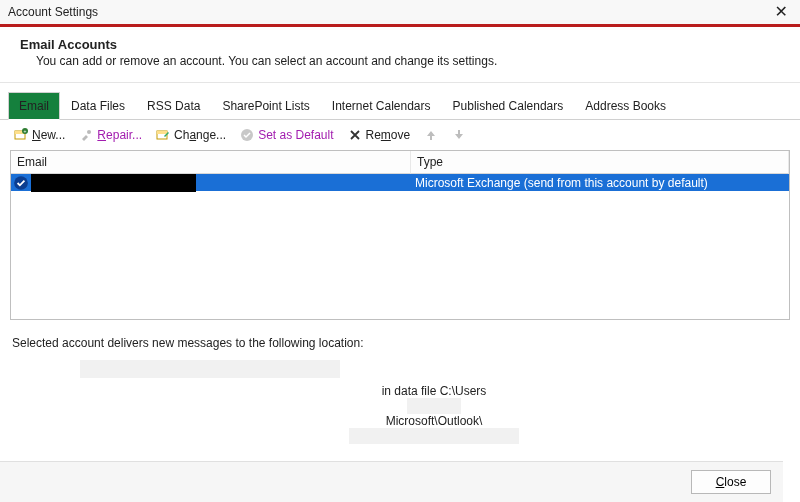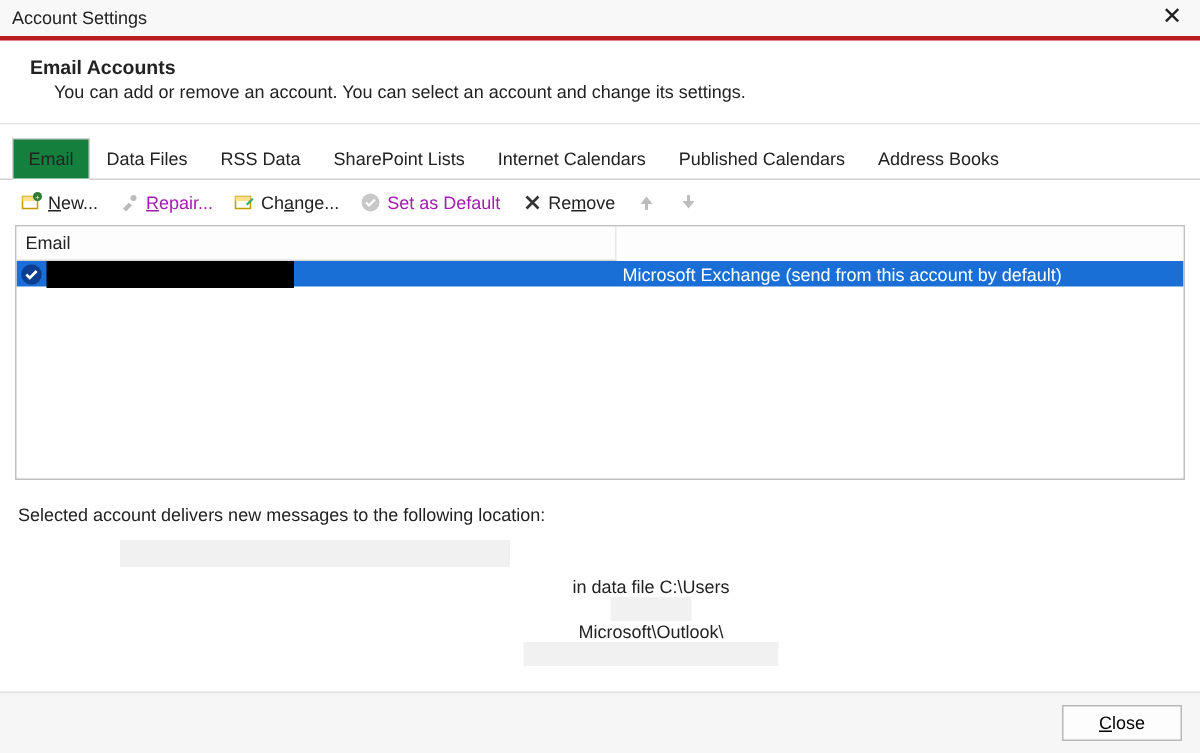--- a/index.html
+++ b/index.html
@@ -128,21 +128,21 @@
     background: #f1f1f1;
     height: 16px;
   }
   .red-big {
     margin: 6px 12px 0 80px;
     width: 260px; height: 18px;
     background: #f1f1f1;
   }
   .footer {
     position: absolute;
-    left: 0; right: 0; bottom: 0;
+    left: 0; right: 17px; bottom: 0;
     border-top: 1px solid #e0e0e0;
     background: #f6f6f6;
     padding: 8px 12px;
     display: flex;
     justify-content: flex-end;
   }
   .close-btn {
     min-width: 80px;
     padding: 4px 14px;
     font-size: 12px;
@@ -235,20 +235,21 @@
       <svg viewBox="0 0 14 14">
           <path d="M7 11 L3 6 L6 6 L6 2 L8 2 L8 6 L11 6 Z" fill="#bdbdbd"></path>
         </svg>
     </span>
   </span>
 </div>
 
 <div class="list-box">
   <div class="list-header">
     <div class="col col-name">Email</div>
+    <div class="col col-type">Type</div>
   </div>
   <div class="list-row">
     <span class="row-icon">
       <svg viewBox="0 0 14 14">
           <circle cx="7" cy="7" r="6" fill="#0b3e91"></circle>
           <path d="M4 7 L6 9 L10 5" stroke="#fff" stroke-width="1.6" fill="none"></path>
         </svg>
     </span>
     <span class="row-name">
       <span class="blackout"></span>

